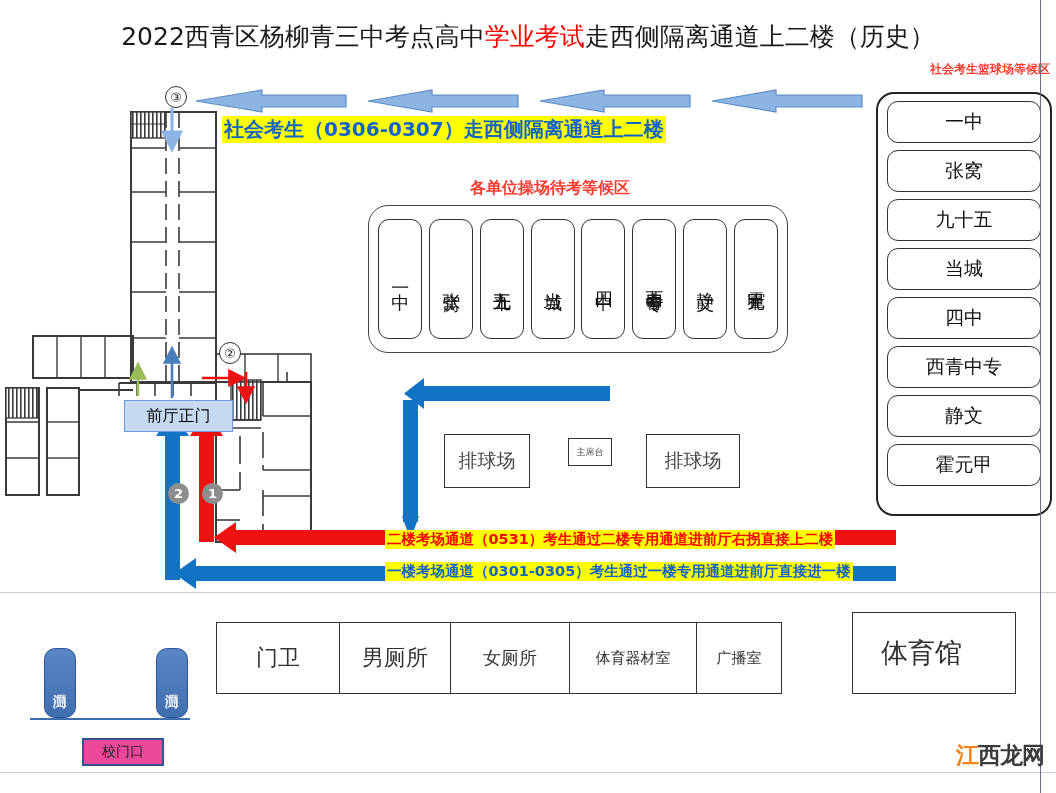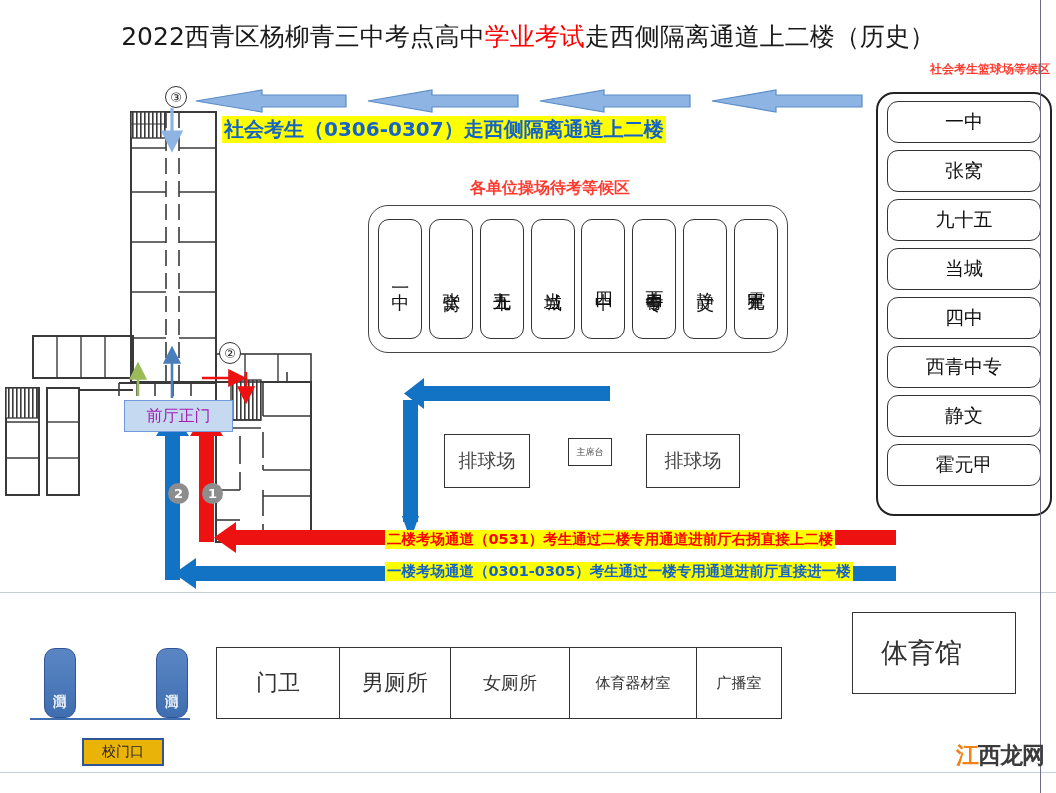--- a/index.html
+++ b/index.html
@@ -40,21 +40,21 @@
                letter-spacing:1px;}
   
   .court{border:1.6px solid #333;display:flex;align-items:center;justify-content:center;
          font-family:"DejaVu Serif","Liberation Serif",serif;color:#444;}
   #court-left{left:444px;top:434px;width:84px;height:52px;font-size:19px;}
   #court-right{left:646px;top:434px;width:92px;height:52px;font-size:19px;}
   #podium{left:568px;top:438px;width:42px;height:26px;font-size:9px;}
   
   #front-hall{left:124px;top:400px;width:107px;height:30px;background:#c5d9f1;
          border:1.4px solid #6f9ad6;display:flex;align-items:center;justify-content:center;
-         font-family:Liberation Mono, monospace;font-size:16px;color:#a21caf;}
+         font-family:Liberation Mono, monospace;font-size:16px;color:#000000;}
   
   .circnum{width:20px;height:20px;border:1.4px solid #333;border-radius:50%;
          display:flex;align-items:center;justify-content:center;font-size:13px;color:#222;
          background:#fff;font-family:"DejaVu Sans",sans-serif;}
   #circ3{left:165px;top:86px;}
   #circ2out{left:219px;top:342px;}
   
   .graynum{width:21px;height:21px;border-radius:50%;background:#8d8d8d;color:#fff;
          display:flex;align-items:center;justify-content:center;font-size:13px;font-weight:bold;
          font-family:"DejaVu Sans",sans-serif;}
@@ -63,24 +63,24 @@
   
   .tempgate{width:30px;height:68px;border-radius:11px;border:1.4px solid #2f5597;
          background:linear-gradient(180deg,#5b86c4,#3f6eb0);
          display:flex;align-items:center;justify-content:center;}
   .tempgate span{writing-mode:vertical-rl;text-orientation:upright;color:#e8eef8;font-size:14px;
          line-height:1.05;font-family:"DejaVu Serif","Liberation Serif",serif;}
   #gate1{left:44px;top:648px;}
   #gate2{left:156px;top:648px;}
   #gate-line{left:30px;top:718px;width:160px;height:2px;background:#3f6eb0;}
   #school-gate{left:82px;top:738px;width:78px;height:24px;border:2px solid #2f5597;
-         background:#eab308;display:flex;align-items:center;justify-content:center;
+         background:#ec4899;display:flex;align-items:center;justify-content:center;
          font-size:14px;color:#222;font-family:"DejaVu Sans","Liberation Sans",sans-serif;}
   
-  #rooms{left:216px;top:622px;height:72px;display:flex;margin-top:25px;}
+  #rooms{left:216px;top:622px;height:72px;display:flex;}
   #rooms .room{border:1.4px solid #333;border-left:none;display:flex;align-items:center;
          justify-content:center;font-family:"DejaVu Serif","Liberation Serif",serif;color:#333;}
   #rooms .room:first-child{border-left:1.4px solid #333;}
   #gym{left:852px;top:612px;width:164px;height:82px;border:1.8px solid #333;
          display:flex;align-items:center;justify-content:flex-start;padding-left:28px;
          box-sizing:border-box;font-family:"DejaVu Serif","Liberation Serif",serif;
          font-size:27px;color:#333;}
   
   .hr{height:1px;background:#c9cfd6;}
   #hr1{left:0;top:592px;width:1056px;}

